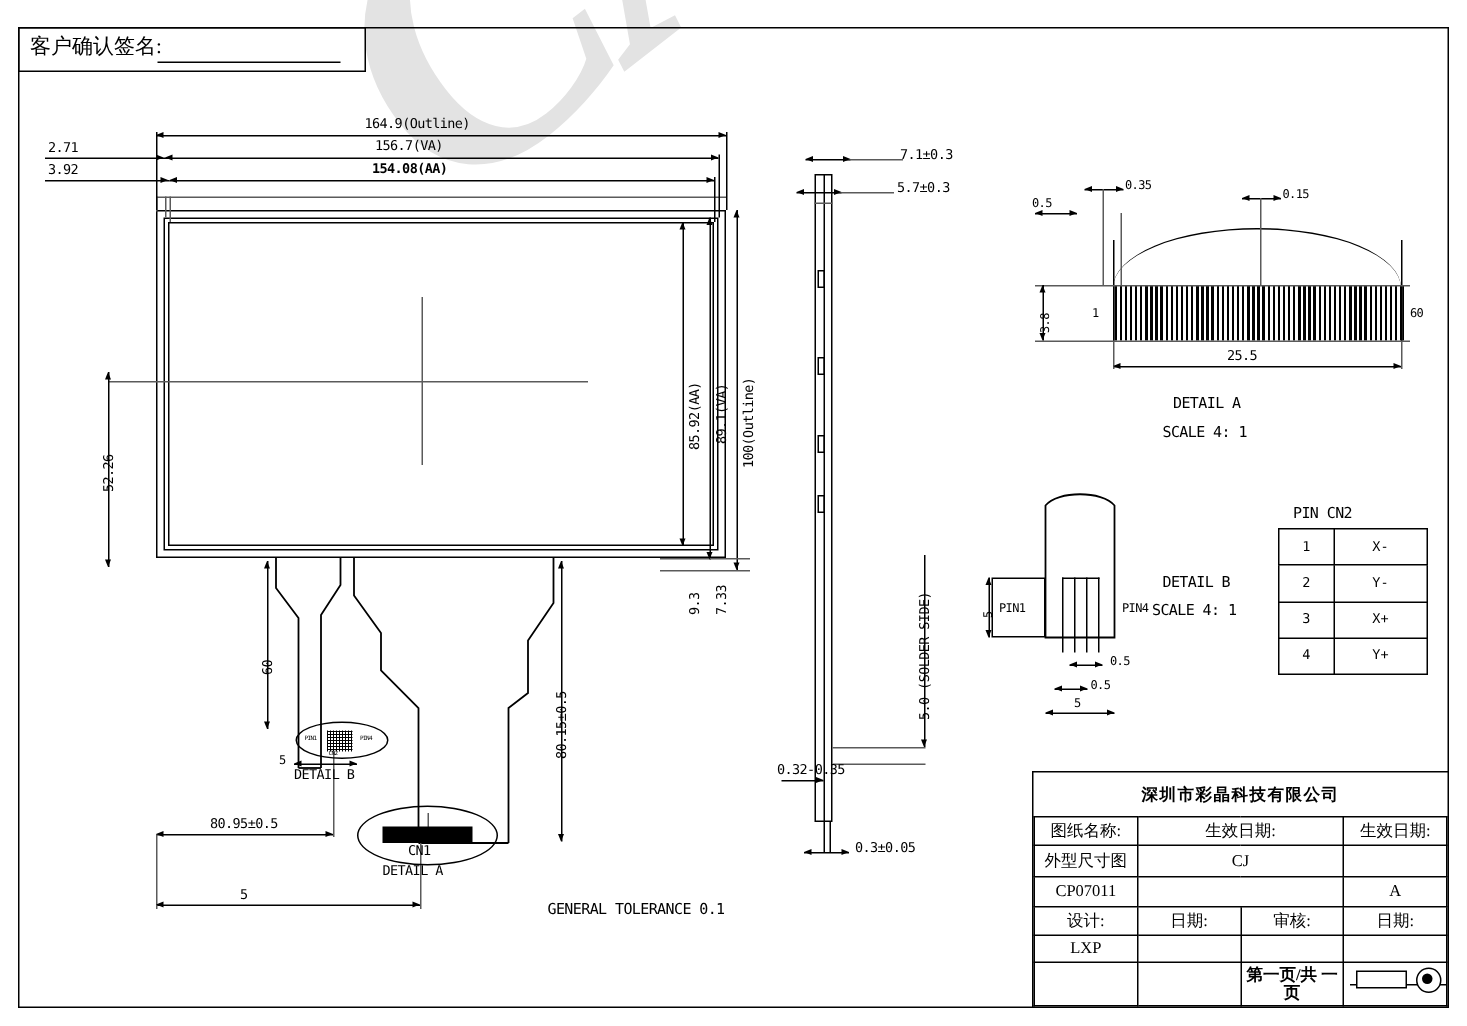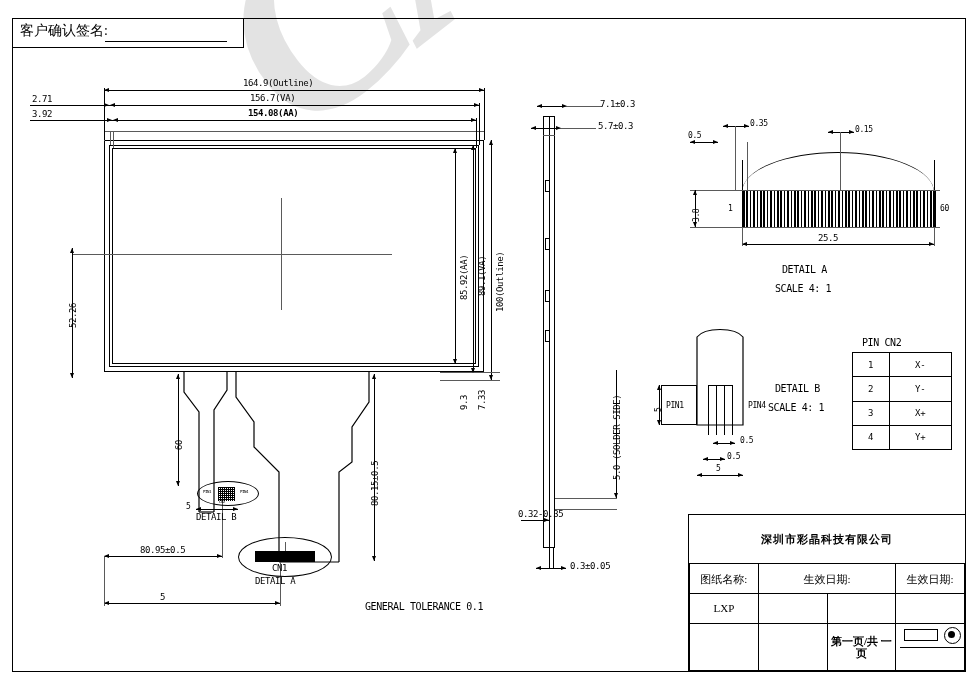--- a/index.html
+++ b/index.html
@@ -365,20 +365,36 @@
     <table>
       <tbody>
           <tr style="height:26px;">
         <td colspan="4" class="tb-company">深圳市彩晶科技有限公司</td>
       </tr>
       <tr style="height:16px;">
         <td colspan="1" style="width:28%">图纸名称:</td>
         <td colspan="2" style="width:36%">生效日期:</td>
         <td>生效日期:</td>
       </tr>
+      <tr style="height:18px;">
+        <td class="tb-val">外型尺寸图</td>
+        <td colspan="2" class="tb-val">CJ</td>
+        <td class="tb-val"></td>
+      </tr>
+      <tr style="height:18px;">
+        <td class="tb-val">CP07011</td>
+        <td colspan="2" class="tb-val"></td>
+        <td class="tb-val">A</td>
+      </tr>
+      <tr style="height:16px;">
+        <td>设计:</td>
+        <td style="width:18%">日期:</td>
+        <td style="width:27%">审核:</td>
+        <td>日期:</td>
+      </tr>
       <tr style="height:16px;">
         <td class="tb-val">LXP</td>
         <td></td>
         <td></td>
         <td></td>
       </tr>
       <tr style="height:16px;">
         <td></td>
         <td></td>
         <td class="tb-pg">第一页/共 一页</td>

